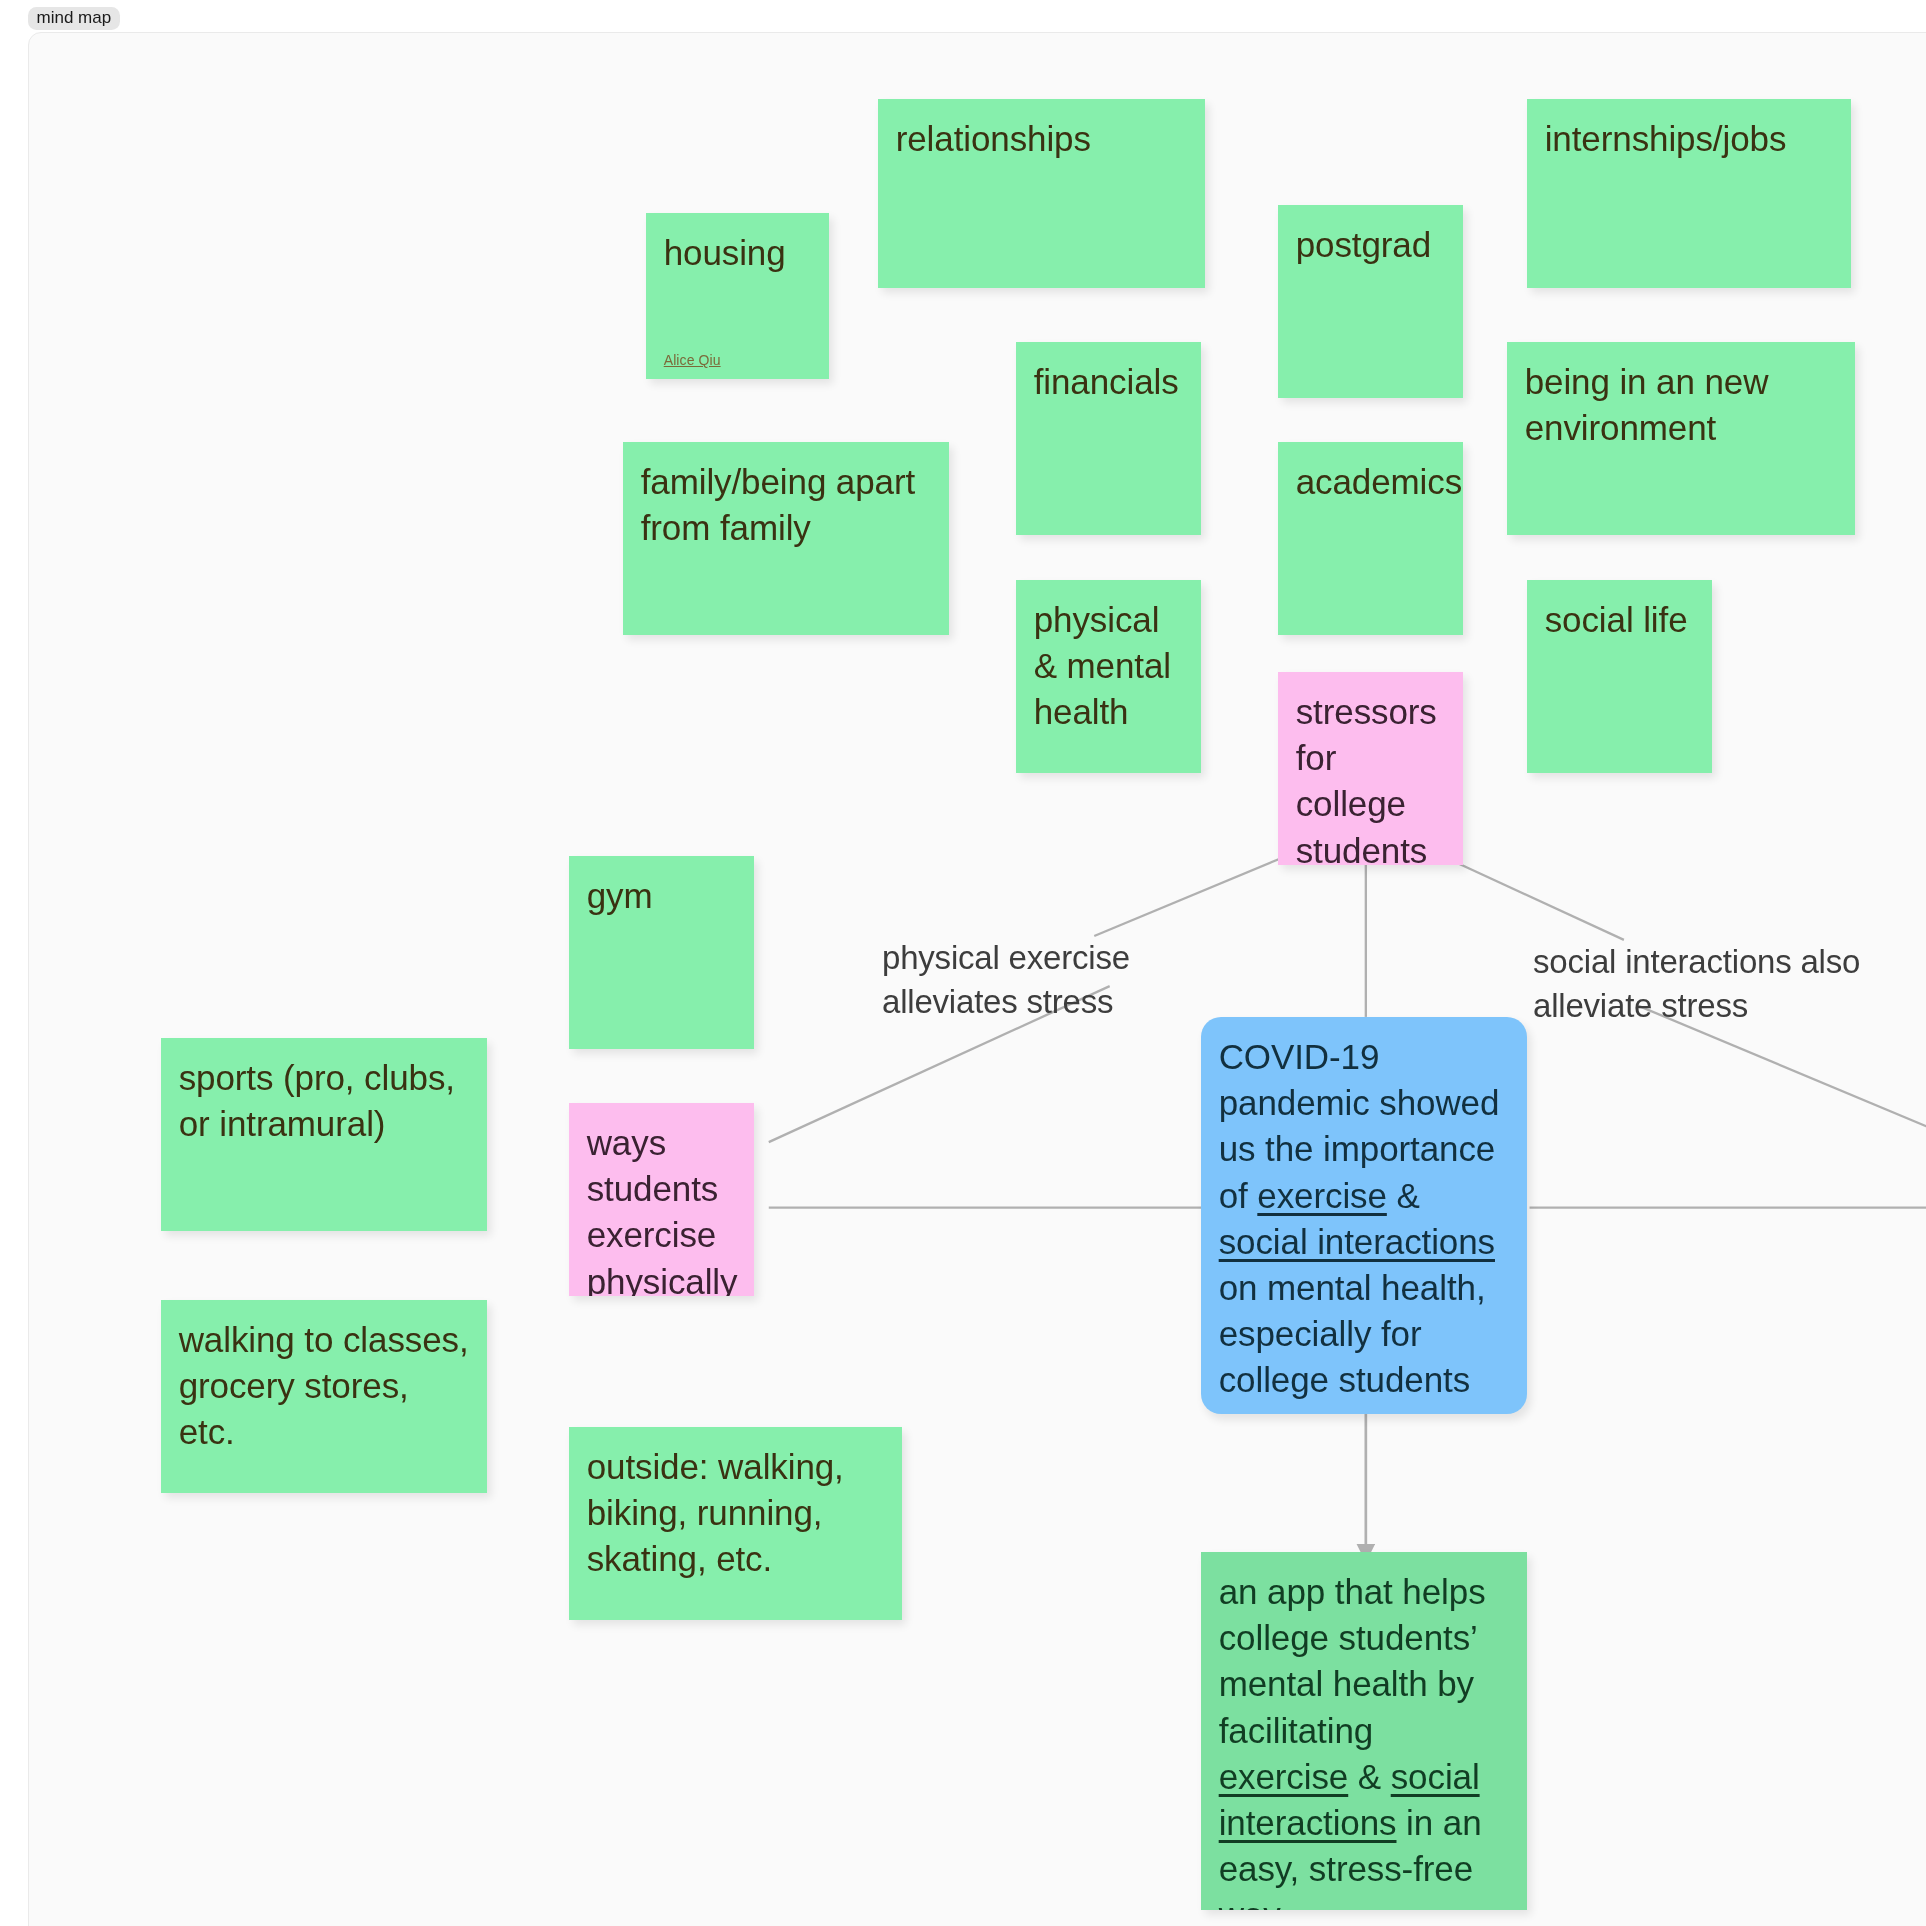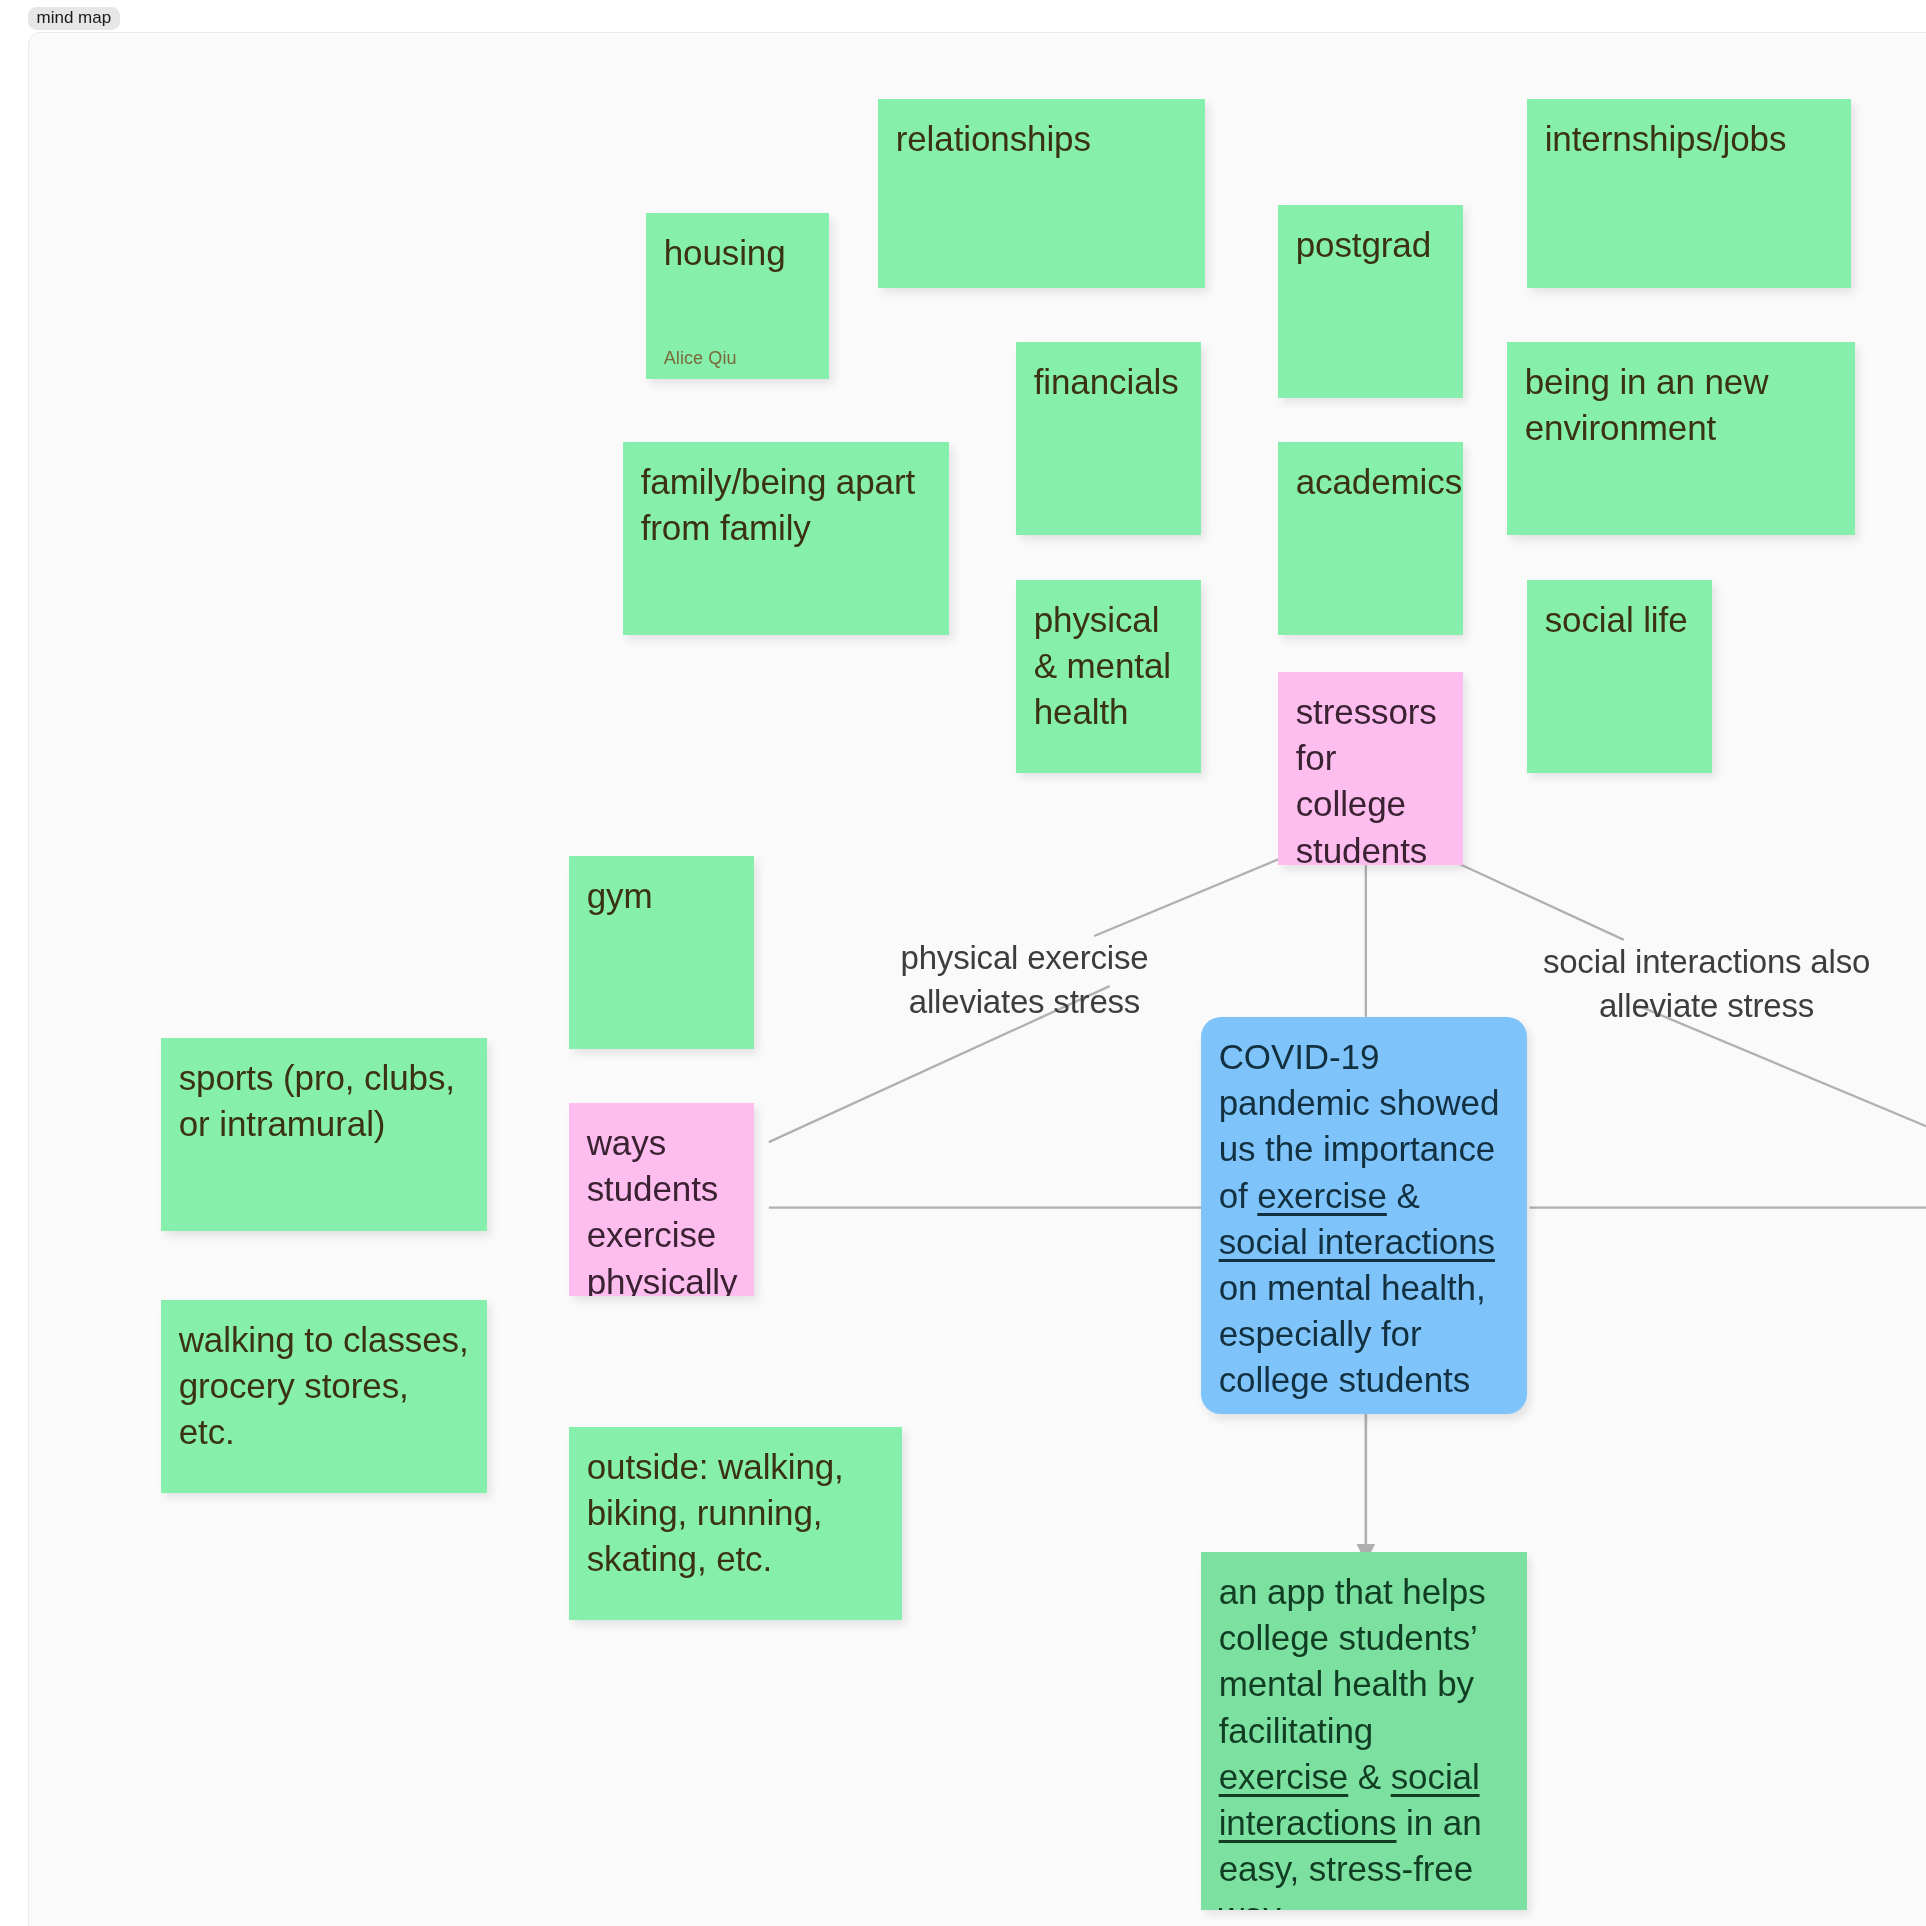--- a/index.html
+++ b/index.html
@@ -55,33 +55,34 @@
   .note.yellow { background: #86efac; color: #3a3212; }
   .note.pink   { background: #fdbdee; color: #3a2232; }
   .note.blue   { background: #7ec4fb; color: #12303f; border-radius: 20px; }
   .note.green  { background: #7ce0a0; color: #113d23; }
 
   .note .u { text-decoration: underline; text-underline-offset: 0.14em; }
 
   .author {
     position: absolute;
     left: 17.7px; bottom: 11.6px;
-    font-size: 18px;
+    font-size: 14px;
     line-height: 1;
     color: #7b6a3a;
     letter-spacing: 0.1px;
+    text-decoration: underline;
   }
 
   
   .edge-label {
     position: absolute;
     font-size: 33px;
     line-height: 1.34;
     color: #3d3d3d;
-    text-align: center;
+    text-align: left;
     letter-spacing: -0.2px;
     white-space: pre-line;
   }
 </style>
 </head>
 <body>
 
 <div id="root">
 
   <div id="frame-label">mind map</div>

